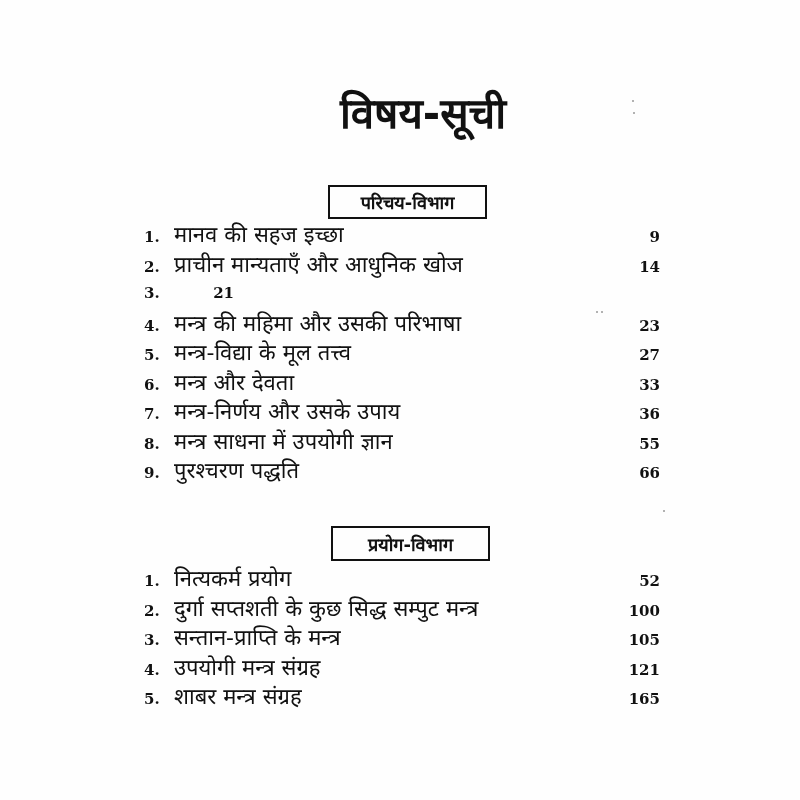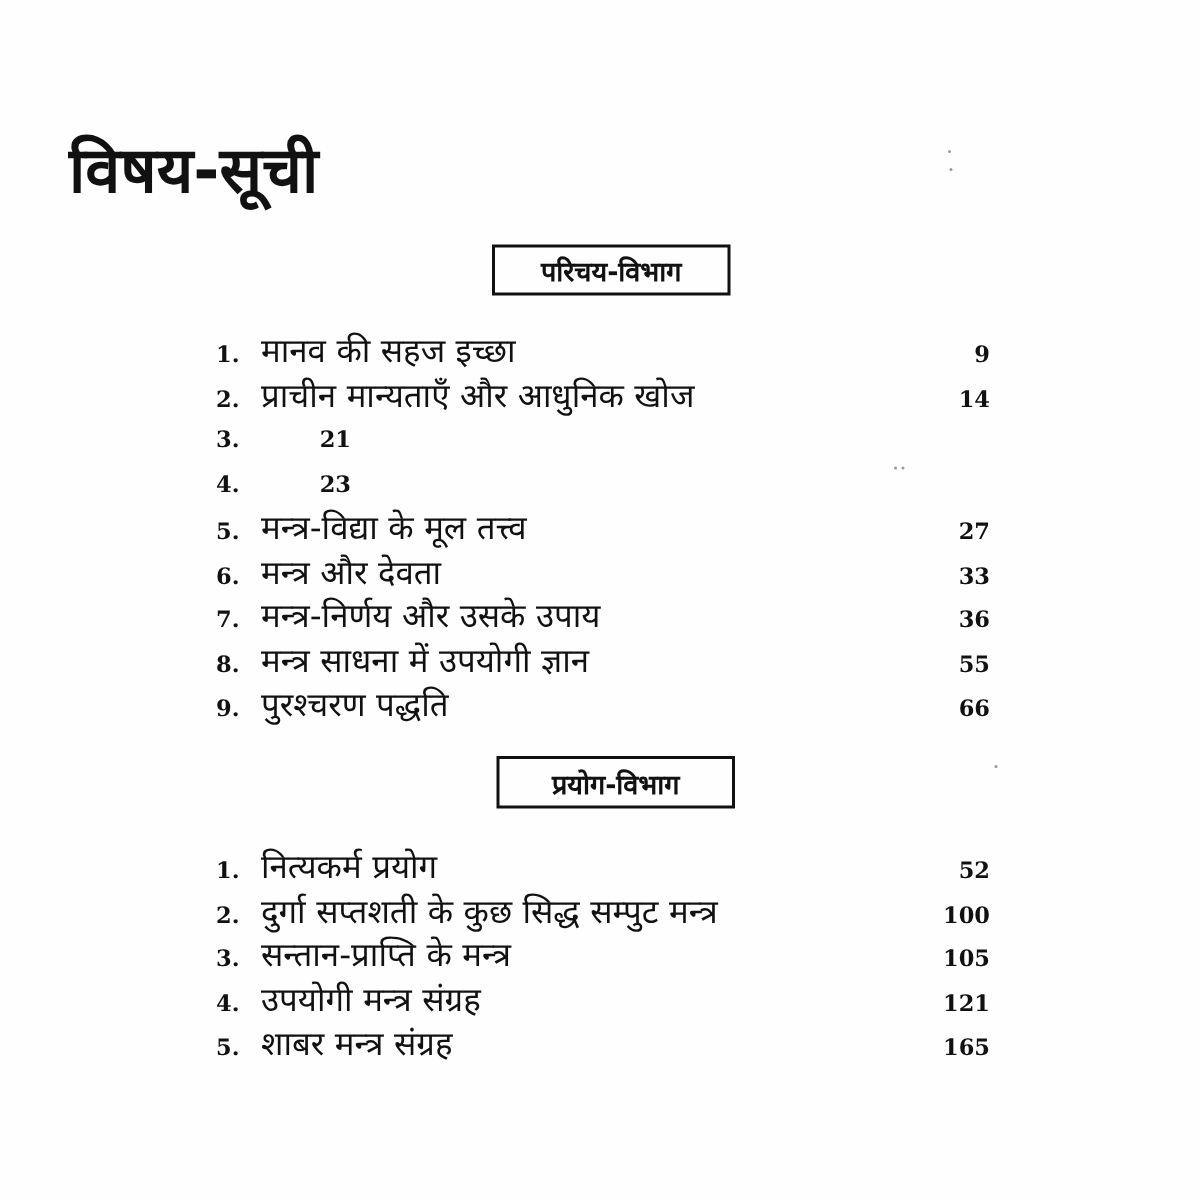--- a/index.html
+++ b/index.html
@@ -19,39 +19,40 @@
       position: absolute;
       left: 0; top: 0;
       width: 800px; height: 800px;
       background: #fefefe;
     }
     .title {
       position: absolute;
       left: 0;
       width: 800px;
       top: 86px;
-      text-align: left;
+      text-align: center;
       font-family: "DejaVu Sans", sans-serif;
       font-weight: bold;
       font-size: 42px;
       line-height: 56px;
       padding-left: 46px;
       box-sizing: border-box;
       letter-spacing: 0px;
     }
     .section-box {
       position: absolute;
       border: 2px solid #111;
       box-sizing: border-box;
       display: flex;
       align-items: center;
       justify-content: center;
       font-family: "DejaVu Sans", sans-serif;
       font-weight: bold;
       font-size: 18px;
+      margin-top: 22px;
     }
     .section-box.s1 { left: 328px; top: 163px; width: 159px; height: 34px; }
     .section-box.s2 { left: 331px; top: 504px; width: 159px; height: 35px; }
 
     .toc-list {
       position: absolute;
       left: 144px;
       width: 516px;
       margin: 0;
       padding: 0;
@@ -113,20 +114,21 @@
       <span class="toc-num">2.</span>
       <span class="toc-title">प्राचीन मान्यताएँ और आधुनिक खोज</span>
       <span class="toc-page">14</span>
     </li>
     <li class="toc-row">
       <span class="toc-num">3.</span>
       <span class="toc-page">21</span>
     </li>
     <li class="toc-row">
       <span class="toc-num">4.</span>
+      <span class="toc-title">मन्त्र की महिमा और उसकी परिभाषा</span>
       <span class="toc-page">23</span>
     </li>
     <li class="toc-row">
       <span class="toc-num">5.</span>
       <span class="toc-title">मन्त्र-विद्या के मूल तत्त्व</span>
       <span class="toc-page">27</span>
     </li>
     <li class="toc-row">
       <span class="toc-num">6.</span>
       <span class="toc-title">मन्त्र और देवता</span>

